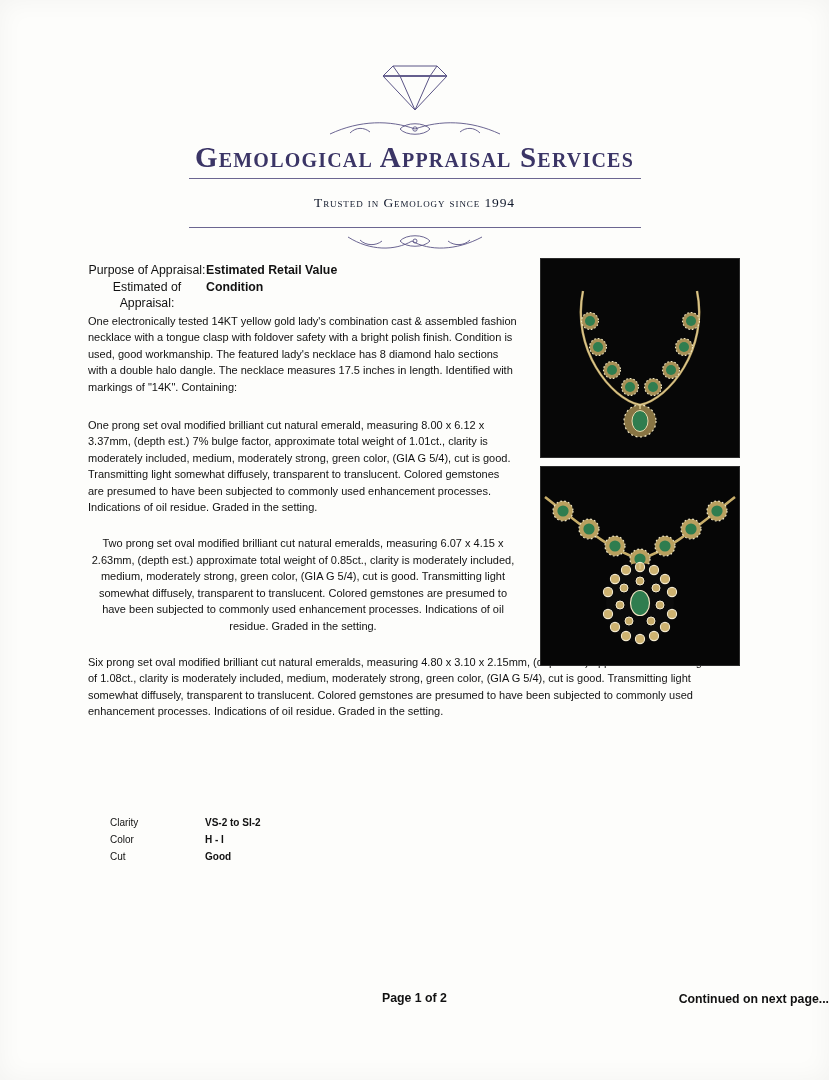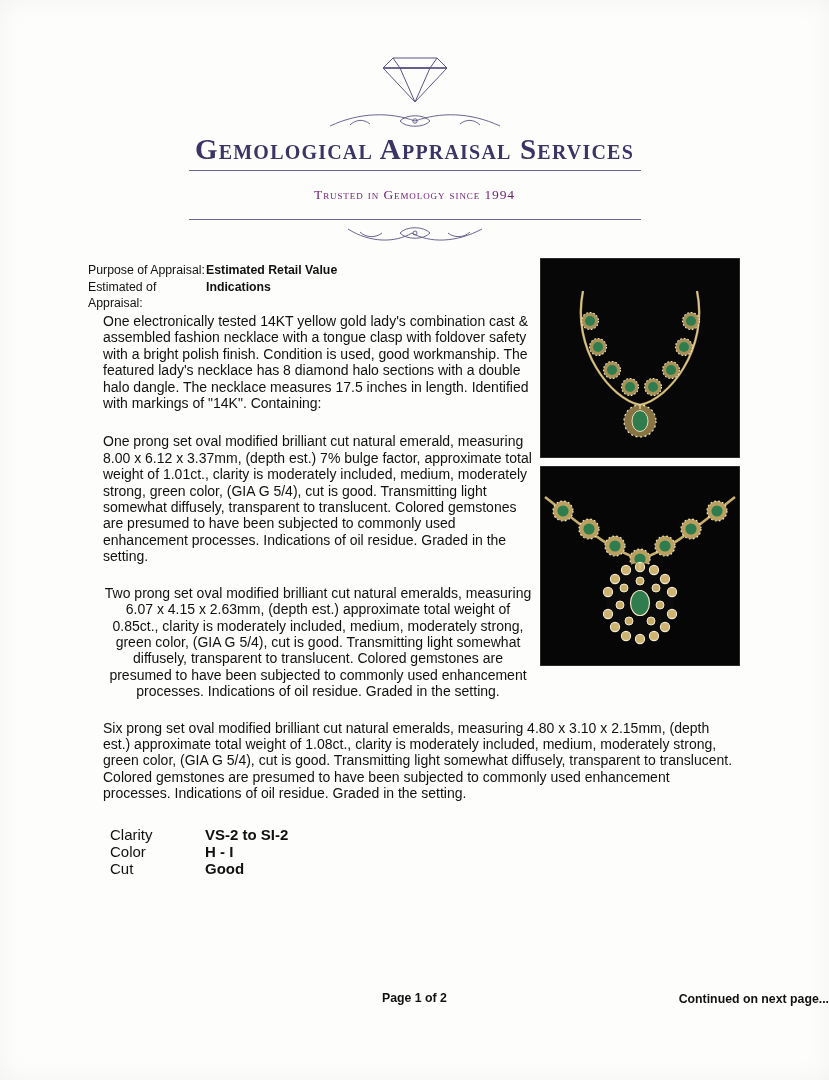--- a/index.html
+++ b/index.html
@@ -20,21 +20,21 @@
     position: absolute;
     inset: 0;
     background: #fdfdfb;
   }
 
   
   .header {
     position: absolute;
     left: 0;
     right: 0;
-    top: 52px;
+    top: 60px;
     text-align: center;
   }
   .diamond-mark {
     display: block;
     margin: 0 auto 6px auto;
     width: 96px;
     height: 52px;
   }
   .company-name {
     font-family: "Liberation Serif", serif;
@@ -49,21 +49,21 @@
     width: 452px;
     height: 1px;
     background: #6b6690;
     margin: 4px auto 3px auto;
   }
   .tagline {
     font-family: "Liberation Serif", serif;
     font-variant: small-caps;
     font-size: 13.5px;
     letter-spacing: 0.9px;
-    color: #701a75;
+    color: #0f172a;
     margin: 16px;
   }
   .flourish {
     display: block;
     margin: 2px auto 0 auto;
     width: 150px;
     height: 26px;
   }
   .flourish-top {
     display: block;
@@ -75,61 +75,61 @@
   
   .purpose {
     position: absolute;
     left: 88px;
     top: 262px;
     font-size: 12.3px;
     line-height: 16.5px;
   }
   .purpose-row {
     display: flex;
+    text-align: center;
   }
   .purpose-label {
     width: 118px;
     color: #111;
   }
   .purpose-value {
     font-weight: bold;
   }
 
   
   .body-col {
     position: absolute;
     left: 88px;
     top: 313px;
     width: 632px;
   }
   .para {
-    font-size: 14px;
+    font-size: 11px;
     line-height: 16.4px;
-    margin: 0 0 16px 15px;
+    margin: 0 0 16px 0;
     text-align: left;
   }
   .para.narrow {
     width: 430px;
   }
   .para.wide {
     width: 632px;
   }
   .para.p1 { margin-bottom: 22px; }
   .para.p2 { margin-bottom: 20px; }
   .para.p3 { margin-bottom: 20px; text-align: center; }
   .para.p4 { margin-bottom: 20px; }
 
   
   .grade-table {
     position: absolute;
     left: 110px;
     top: 814px;
-    font-size: 15px;
+    font-size: 10px;
     line-height: 17px;
-    margin-top: 12px;
   }
   .grade-row { display: flex; }
   .grade-key { width: 95px; }
   .grade-val { font-weight: bold; }
 
   
   .photo {
     position: absolute;
     background: #060606;
     border: 1px solid #2b2b2b;
@@ -209,21 +209,21 @@
     </svg>
   </div>
 
   <div class="purpose">
     <div class="purpose-row">
       <div class="purpose-label">Purpose of Appraisal:</div>
       <div class="purpose-value">Estimated Retail Value</div>
     </div>
     <div class="purpose-row">
       <div class="purpose-label">Estimated of Appraisal:</div>
-      <div class="purpose-value">Indications</div>
+      <div class="purpose-value">Condition</div>
     </div>
   </div>
 
   <div class="body-col">
     <p class="para narrow p1">One electronically tested 14KT yellow gold lady's combination cast &amp; assembled fashion necklace with a tongue clasp with foldover safety with a bright polish finish. Condition is used, good workmanship. The featured lady's necklace has 8 diamond halo sections with a double halo dangle. The necklace measures 17.5 inches in length. Identified with markings of "14K".  Containing:</p>
     <p class="para narrow p2">One prong set oval modified brilliant cut natural emerald, measuring 8.00 x 6.12 x 3.37mm, (depth est.) 7% bulge factor, approximate total weight of 1.01ct., clarity is moderately included, medium, moderately strong, green color, (GIA G 5/4), cut is good. Transmitting light somewhat diffusely, transparent to translucent. Colored gemstones are presumed to have been subjected to commonly used enhancement processes. Indications of oil residue. Graded in the setting.</p>
     <p class="para narrow p3">Two prong set oval modified brilliant cut natural emeralds, measuring 6.07 x 4.15 x 2.63mm, (depth est.) approximate total weight of 0.85ct., clarity is moderately included, medium, moderately strong, green color, (GIA G 5/4), cut is good. Transmitting light somewhat diffusely, transparent to translucent. Colored gemstones are presumed to have been subjected to commonly used enhancement processes. Indications of oil residue. Graded in the setting.</p>
     <p class="para wide p4">Six prong set oval modified brilliant cut natural emeralds, measuring 4.80 x 3.10 x 2.15mm, (depth est.) approximate total weight of 1.08ct., clarity is moderately included, medium, moderately strong, green color, (GIA G 5/4), cut is good. Transmitting light somewhat diffusely, transparent to translucent. Colored gemstones are presumed to have been subjected to commonly used enhancement processes. Indications of oil residue. Graded in the setting.</p>
   </div>
 

